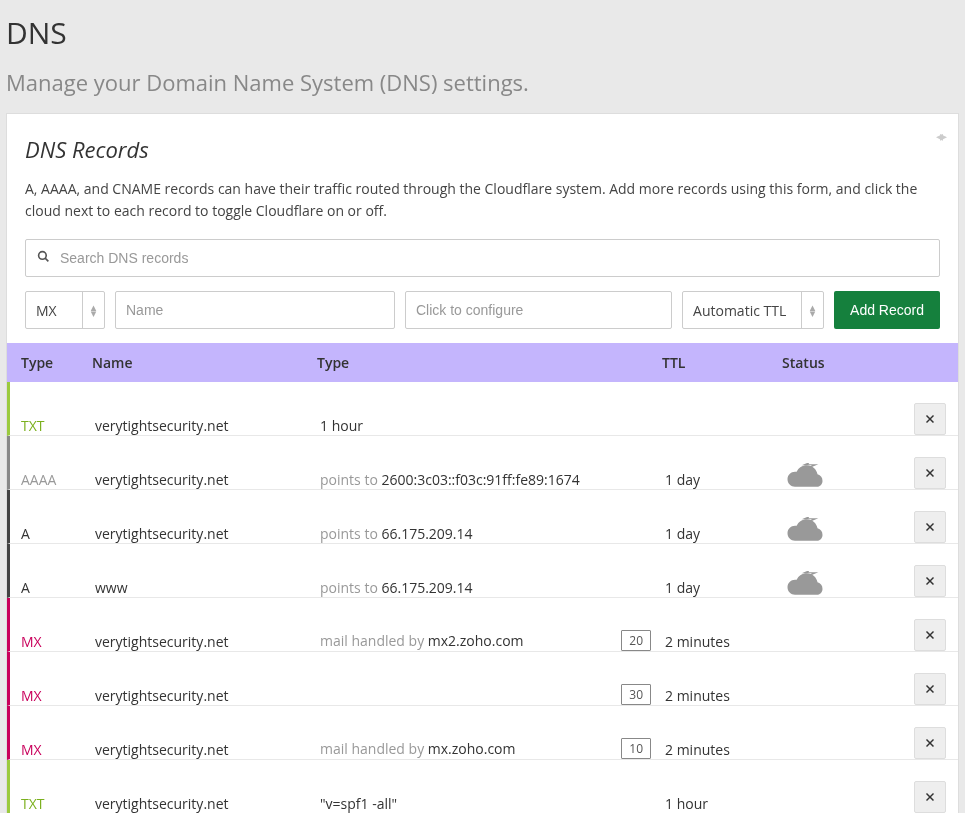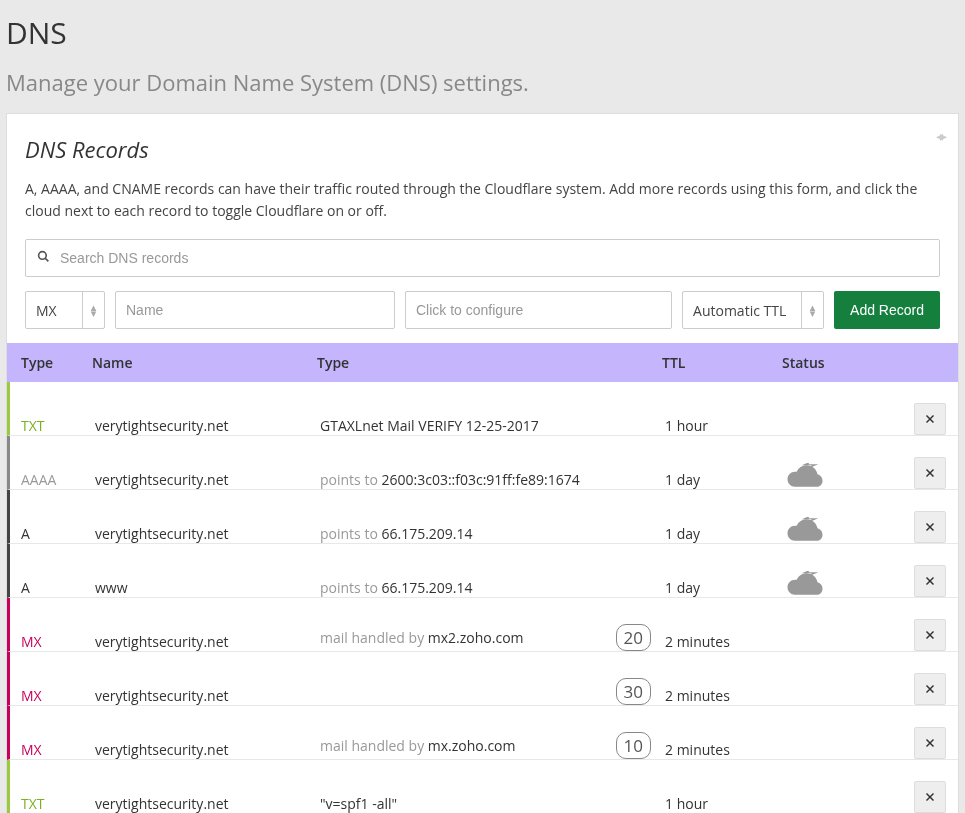--- a/index.html
+++ b/index.html
@@ -155,23 +155,23 @@
   .type-aaaa { border-left-color: #888; }
   .type-aaaa .col-type { color: #999; }
   .type-a    { border-left-color: #444; }
   .type-a .col-type { color: #333; }
   .type-mx   { border-left-color: #c9005b; }
   .type-mx .col-type { color: #c9005b; }
   .val-prefix { color: #999; }
   .val-main   { color: #333; }
   .priority-pill {
     border: 1px solid #888;
-    border-radius: 10px;
+    border-radius: 1px;
     padding: 1px 7px;
-    font-size: 17px;
+    font-size: 12px;
     color: #555;
     margin-left: auto;
     margin-right: 14px;
   }
   .cloud {
     color: #999;
   }
   .cloud svg { display:block; }
   .del-btn {
     width: 32px; height: 32px;
@@ -234,24 +234,20 @@
       <div class="col-name">Name</div>
       <div class="col-value">Type</div>
       <div class="col-ttl">TTL</div>
       <div class="col-status">Status</div>
       <div class="col-act"></div>
     </div>
     <div id="rows">
         <div class="row type-txt">
     <div class="col-type">TXT</div>
     <div class="col-name">verytightsecurity.net</div>
-    <div class="col-value">
-      <span><span class="val-prefix"></span><span class="val-main">GTAXLnet Mail VERIFY 12-25-2017</span></span>
-
-    </div>
     <div class="col-ttl">1 hour</div>
     <div class="col-status"></div>
     <div class="col-act">
             <span class="del-btn">
               <svg viewBox="0 0 24 24" fill="none" stroke="currentColor" stroke-width="3">
                 <line x1="5" y1="5" x2="19" y2="19"></line>
                 <line x1="19" y1="5" x2="5" y2="19"></line>
               </svg>
             </span>
           </div>

